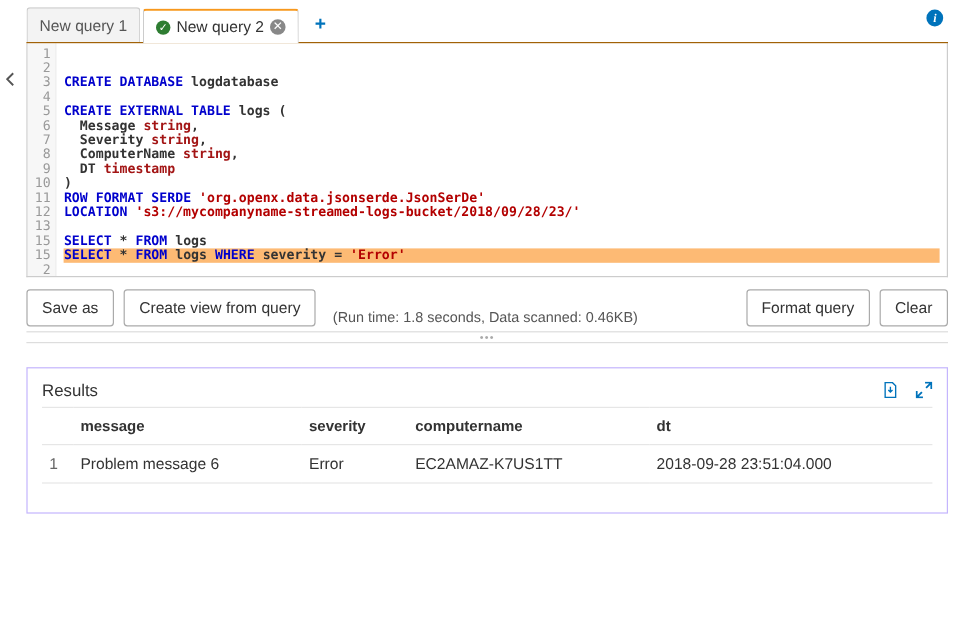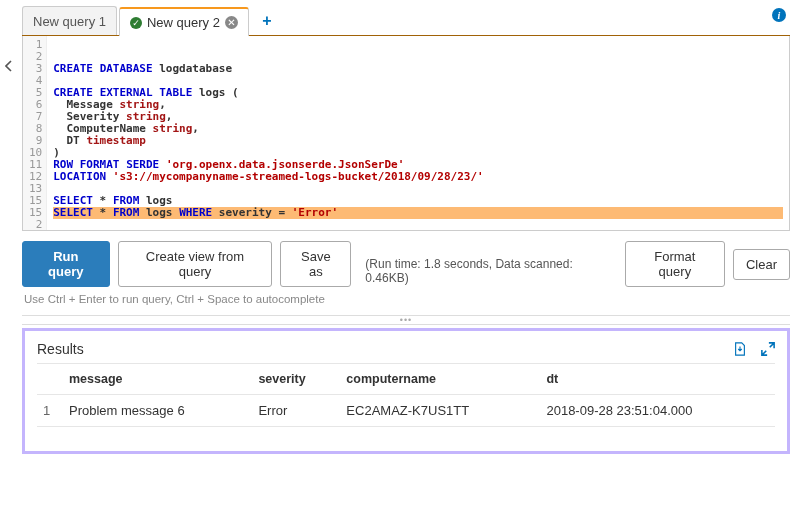--- a/index.html
+++ b/index.html
@@ -186,22 +186,22 @@
     align-items: center;
     justify-content: center;
     color: #aaa;
     font-size: 9px;
     cursor: row-resize;
     line-height: 6px;
     letter-spacing: 1px;
   }
   
   .results-panel {
-    border: 3px solid #c4b5fd;
-    margin-top: 3px;
+    border: 1px solid #c4b5fd;
+    margin-top: 20px;
     padding: 10px 12px 24px 12px;
   }
   .results-head {
     display: flex;
     align-items: center;
     padding-bottom: 6px;
   }
   .results-title {
     font-size: 14px;
     font-weight: 500;
@@ -278,30 +278,28 @@
           <div>13</div>
           <div>15</div>
           <div>15</div>
           <div>2</div>
         </div>
       <div class="code" id="code"><div>&nbsp;</div><div>&nbsp;</div><div><span class="kw">CREATE</span> <span class="kw">DATABASE</span> logdatabase</div><div>&nbsp;</div><div><span class="kw">CREATE</span> <span class="kw">EXTERNAL</span> <span class="kw">TABLE</span> logs (</div><div>  Message <span class="ty">string</span>,</div><div>  Severity <span class="ty">string</span>,</div><div>  ComputerName <span class="ty">string</span>,</div><div>  DT <span class="ty">timestamp</span></div><div>)</div><div><span class="kw">ROW</span> <span class="kw">FORMAT</span> <span class="kw">SERDE</span> <span class="str">'org.openx.data.jsonserde.JsonSerDe'</span></div><div><span class="kw">LOCATION</span> <span class="str">'s3://mycompanyname-streamed-logs-bucket/2018/09/28/23/'</span></div><div>&nbsp;</div><div><span class="kw">SELECT</span> * <span class="kw">FROM</span> logs</div><div class="sel"><span class="kw">SELECT</span> * <span class="kw">FROM</span> logs <span class="kw">WHERE</span> severity = <span class="str">'Error'</span></div><div>&nbsp;</div></div>
     </div>
   </div>
 
   <div class="actions">
-    <button class="btn primary">Run query</button>
+    <button class="btn">Save as</button>
     <button class="btn">Create view from query</button>
-    <button class="btn">Save as</button>
     <span class="run-info">(Run time: 1.8 seconds, Data scanned: 0.46KB)</span>
     <span class="spacer"></span>
     <button class="btn">Format query</button>
     <button class="btn">Clear</button>
   </div>
 
-  <div class="hint">Use Ctrl + Enter to run query, Ctrl + Space to autocomplete</div>
 
   <div class="drag-handle">
     <span>•••</span>
   </div>
 
   <div class="results-panel">
     <div class="results-head">
       <div class="results-title">Results</div>
       <div class="results-icons">
         <span>

